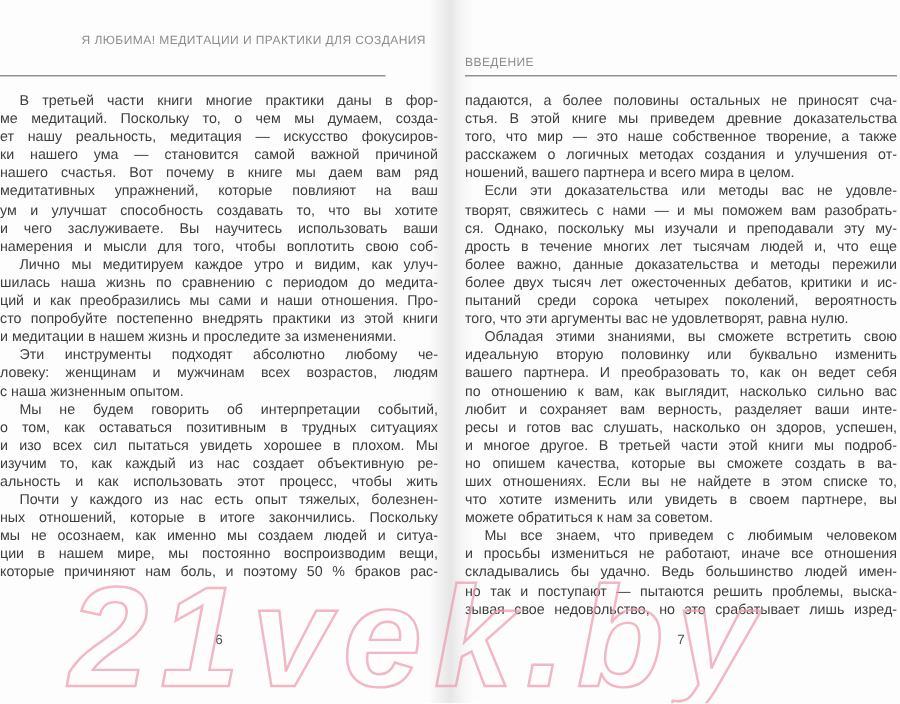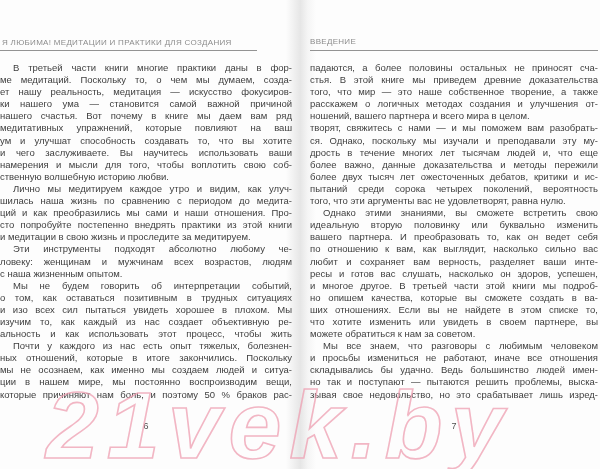--- a/index.html
+++ b/index.html
@@ -1,20 +1,20 @@
 <!DOCTYPE html>
 <html lang="ru"><head>
 <meta charset="utf-8">
 <style>
   html,body{margin:0;padding:0;background:#ffffff;}
   .canvas{position:relative;width:600px;height:469px;background:#fdfdfd;overflow:hidden;
           font-family:"Liberation Sans","DejaVu Sans",sans-serif;}
   .hdr{position:absolute;font-size:8px;color:#8c8c8c;letter-spacing:.3px;line-height:10.5px;
        text-transform:uppercase;}
-  .hdr-l{left:2px;top:38px;width:282px;}
+  .hdr-l{left:2px;top:22px;width:282px;text-align:right;}
   .hdr-r{left:310px;top:37px;width:288px;}
   .rule{position:absolute;height:1px;background:#939393;top:50px;}
   .rule-l{left:0;width:257px;}
   .rule-r{left:310px;width:288px;}
   .body{position:absolute;top:62px;font-size:9.5px;line-height:12.1px;color:#3e3e3e;}
   .body-l{left:0;width:292px;}
   .body-r{left:310px;width:288px;}
   .bl{text-align:justify;text-align-last:justify;}
   .bl.pe{text-align-last:left;}
   .bl.ps{text-indent:13px;}
@@ -48,26 +48,25 @@
     <div class="body body-l">
         <div class="bl ps">В третьей части книги многие практики даны в фор-</div>
         <div class="bl">ме медитаций. Поскольку то, о чем мы думаем, созда-</div>
         <div class="bl">ет нашу реальность, медитация — искусство фокусиров-</div>
         <div class="bl">ки нашего ума — становится самой важной причиной</div>
         <div class="bl">нашего счастья. Вот почему в книге мы даем вам ряд</div>
         <div class="bl">медитативных упражнений, которые повлияют на ваш</div>
         <div class="bl">ум и улучшат способность создавать то, что вы хотите</div>
         <div class="bl">и чего заслуживаете. Вы научитесь использовать ваши</div>
         <div class="bl">намерения и мысли для того, чтобы воплотить свою соб-</div>
-        <div class="bl pe">ственную волшебную историю любви.</div>
         <div class="bl ps">Лично мы медитируем каждое утро и видим, как улуч-</div>
         <div class="bl">шилась наша жизнь по сравнению с периодом до медита-</div>
         <div class="bl">ций и как преобразились мы сами и наши отношения. Про-</div>
         <div class="bl">сто попробуйте постепенно внедрять практики из этой книги</div>
-        <div class="bl pe">и медитации в свою жизнь и проследите за медитируем.</div>
+        <div class="bl pe">и медитации в нашем жизнь и проследите за изменениями.</div>
         <div class="bl ps">Эти инструменты подходят абсолютно любому че-</div>
         <div class="bl">ловеку: женщинам и мужчинам всех возрастов, людям</div>
         <div class="bl pe">с наша жизненным опытом.</div>
         <div class="bl ps">Мы не будем говорить об интерпретации событий,</div>
         <div class="bl">о том, как оставаться позитивным в трудных ситуациях</div>
         <div class="bl">и изо всех сил пытаться увидеть хорошее в плохом. Мы</div>
         <div class="bl">изучим то, как каждый из нас создает объективную ре-</div>
         <div class="bl">альность и как использовать этот процесс, чтобы жить</div>
         <div class="bl ps">Почти у каждого из нас есть опыт тяжелых, болезнен-</div>
         <div class="bl">ных отношений, которые в итоге закончились. Поскольку</div>
@@ -80,39 +79,40 @@
 
   <div>
     <div class="hdr hdr-r">ВВЕДЕНИЕ</div>
     <div class="rule rule-r"></div>
     <div class="body body-r">
         <div class="bl">падаются, а более половины остальных не приносят сча-</div>
         <div class="bl">стья. В этой книге мы приведем древние доказательства</div>
         <div class="bl">того, что мир — это наше собственное творение, а также</div>
         <div class="bl">расскажем о логичных методах создания и улучшения от-</div>
         <div class="bl pe">ношений, вашего партнера и всего мира в целом.</div>
+        <div class="bl ps">Если эти доказательства или методы вас не удовле-</div>
         <div class="bl">творят, свяжитесь с нами — и мы поможем вам разобрать-</div>
         <div class="bl">ся. Однако, поскольку мы изучали и преподавали эту му-</div>
         <div class="bl">дрость в течение многих лет тысячам людей и, что еще</div>
         <div class="bl">более важно, данные доказательства и методы пережили</div>
         <div class="bl">более двух тысяч лет ожесточенных дебатов, критики и ис-</div>
         <div class="bl">пытаний среди сорока четырех поколений, вероятность</div>
         <div class="bl pe">того, что эти аргументы вас не удовлетворят, равна нулю.</div>
-        <div class="bl ps">Однако этими знаниями, вы сможете встретить свою</div>
+        <div class="bl ps">Обладая этими знаниями, вы сможете встретить свою</div>
         <div class="bl">идеальную вторую половинку или буквально изменить</div>
         <div class="bl">вашего партнера. И преобразовать то, как он ведет себя</div>
         <div class="bl">по отношению к вам, как выглядит, насколько сильно вас</div>
         <div class="bl">любит и сохраняет вам верность, разделяет ваши инте-</div>
         <div class="bl">ресы и готов вас слушать, насколько он здоров, успешен,</div>
         <div class="bl">и многое другое. В третьей части этой книги мы подроб-</div>
         <div class="bl">но опишем качества, которые вы сможете создать в ва-</div>
         <div class="bl">ших отношениях. Если вы не найдете в этом списке то,</div>
         <div class="bl">что хотите изменить или увидеть в своем партнере, вы</div>
         <div class="bl pe">можете обратиться к нам за советом.</div>
-        <div class="bl ps">Мы все знаем, что разговоры с любимым человеком</div>
+        <div class="bl ps">Мы все знаем, что приведем с любимым человеком</div>
         <div class="bl">и просьбы измениться не работают, иначе все отношения</div>
         <div class="bl">складывались бы удачно. Ведь большинство людей имен-</div>
         <div class="bl">но так и поступают — пытаются решить проблемы, выска-</div>
         <div class="bl">зывая свое недовольство, но это срабатывает лишь изред-</div>
       </div>
     <div class="pnum pnum-r">7</div>
   </div>
 
   <div class="gutter"></div>
 

